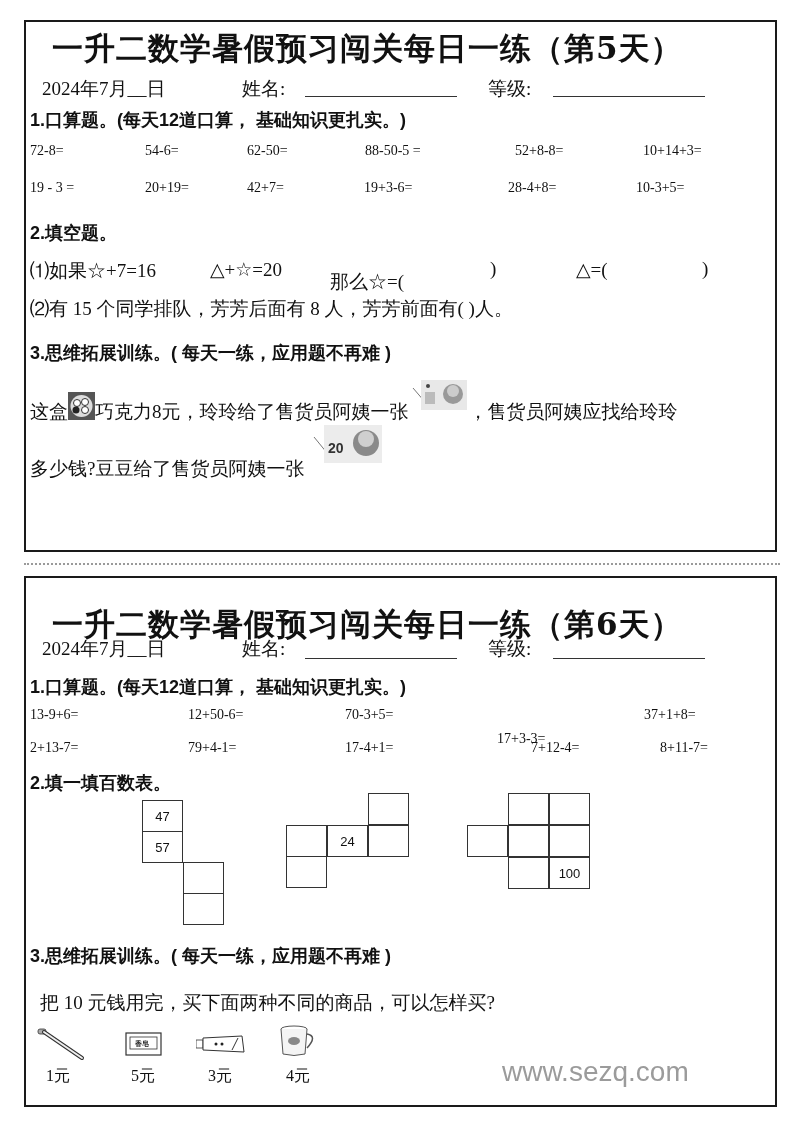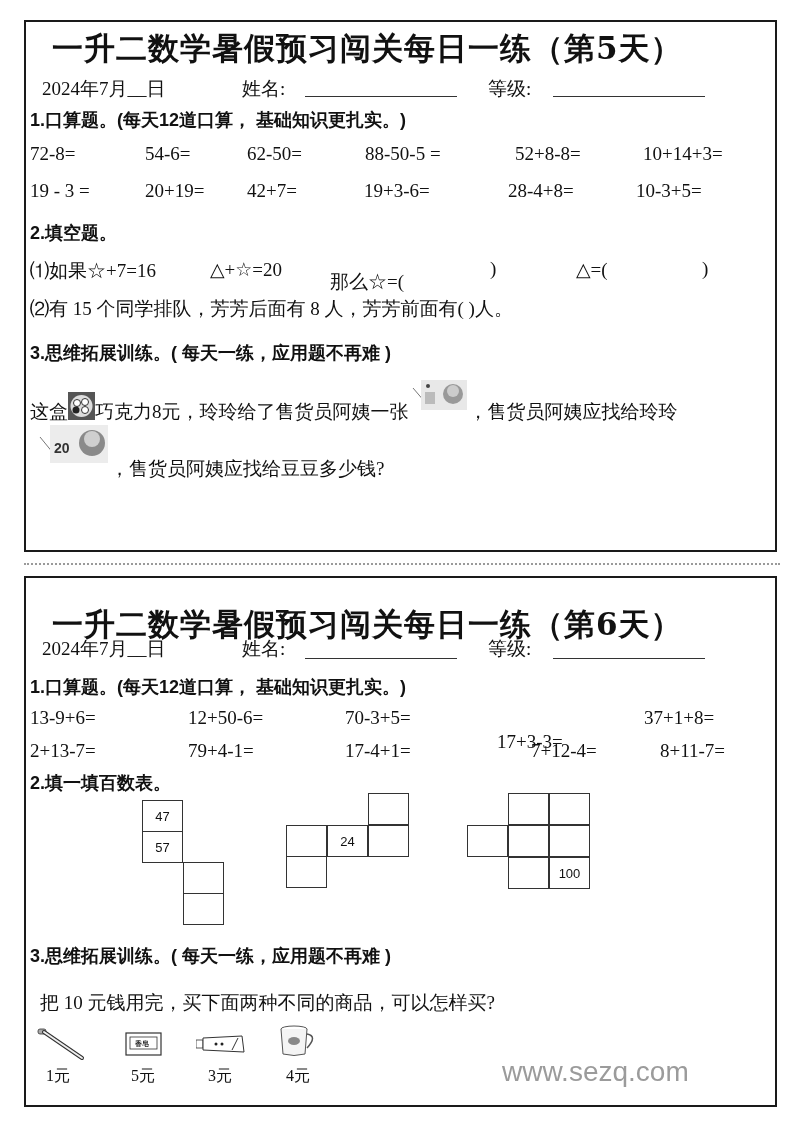--- a/index.html
+++ b/index.html
@@ -7,21 +7,21 @@
          font-family:"DejaVu Serif","Liberation Serif",serif; color:#111; }
   .box { position:absolute; left:24px; width:753px; border:2px solid #1a1a1a; box-sizing:border-box; }
   #box1 { top:20px; height:532px; }
   #box2 { top:576px; height:531px; }
   .sep { position:absolute; left:24px; width:756px; top:563px; border-top:2px dotted #9a9a9a; }
   .abs { position:absolute; white-space:nowrap; }
   .title { font-family:"DejaVu Serif",serif; font-weight:bold; font-size:31px; letter-spacing:1px; color:#111; }
   .info { font-size:19px; font-family:"Liberation Serif",serif; }
   .line { display:inline-block; border-bottom:1.5px solid #333; vertical-align:bottom; height:18px; }
   .head { font-family:"Liberation Sans",sans-serif; font-weight:bold; font-size:18px; }
-  .eq { font-family:"Liberation Serif",serif; font-size:19px; }
+  .eq { font-family:"Liberation Serif",serif; font-size:14px; }
   .txt { font-family:"Liberation Serif",serif; font-size:19px; }
   .cell { position:absolute; width:41px; height:32px; border:1.5px solid #333; box-sizing:border-box;
           font-family:"Liberation Sans",sans-serif; font-size:13px; display:flex; align-items:center; justify-content:center; background:#fff; }
   .pic { display:inline-block; vertical-align:middle; }
   .price { font-family:"Liberation Serif",serif; font-size:16px; position:absolute; }
   .watermark { font-family:"Liberation Sans",sans-serif; font-size:28px; color:#9b9b9b; }
 </style>
 </head>
 <body>
 
@@ -80,29 +80,29 @@
         <rect x="12" y="0" width="46" height="30" fill="#e8e8e8"></rect>
         <circle cx="19" cy="6" r="2" fill="#444"></circle>
         <rect x="16" y="12" width="10" height="12" fill="#bbb"></rect>
         <circle cx="44" cy="14" r="10" fill="#999"></circle>
         <circle cx="44" cy="11" r="6" fill="#ccc"></circle>
       </svg>
   </span><span>，售货员阿姨应找给玲玲</span>
 </div>
 
 <div class="abs txt" style="left:30px; top:425px; line-height:60px;">
-  <span class="pic" style="width:80px;height:40px;vertical-align:10px;">
+  <span>多少钱?豆豆给了售货员阿姨一张</span><span class="pic" style="width:80px;height:40px;vertical-align:10px;">
     <svg width="80" height="40" viewBox="0 0 80 40">
         <line x1="10" y1="12" x2="28" y2="34" stroke="#777"></line>
         <rect x="20" y="0" width="58" height="38" fill="#ececec"></rect>
         <text x="24" y="28" font-size="14" font-family="Liberation Sans, sans-serif" fill="#333" font-weight="bold">20</text>
         <circle cx="62" cy="18" r="13" fill="#8a8a8a"></circle>
         <circle cx="62" cy="14" r="8" fill="#cfcfcf"></circle>
       </svg>
-  </span><span>，售货员阿姨应找给豆豆多少钱?</span>
+  </span>
 </div>
 
 <div class="sep"></div>
 
 <div class="box" id="box2"></div>
 
 <div class="abs title" style="left:52px; top:604px;">一升二数学暑假预习闯关每日一练（第6天）</div>
 
 <div class="abs info" style="left:42px; top:636px;">2024年7月__日</div>
 <div class="abs info" style="left:242px; top:636px;">姓名:</div>

